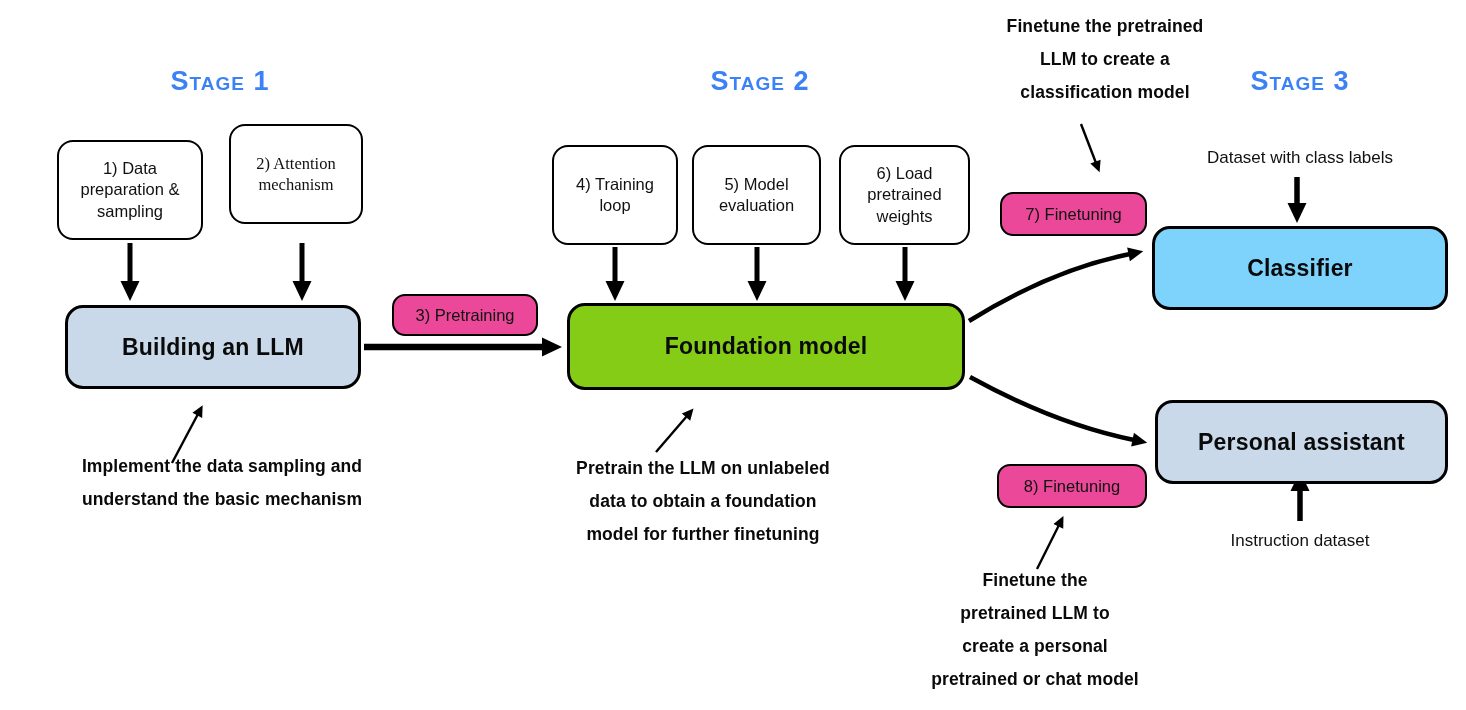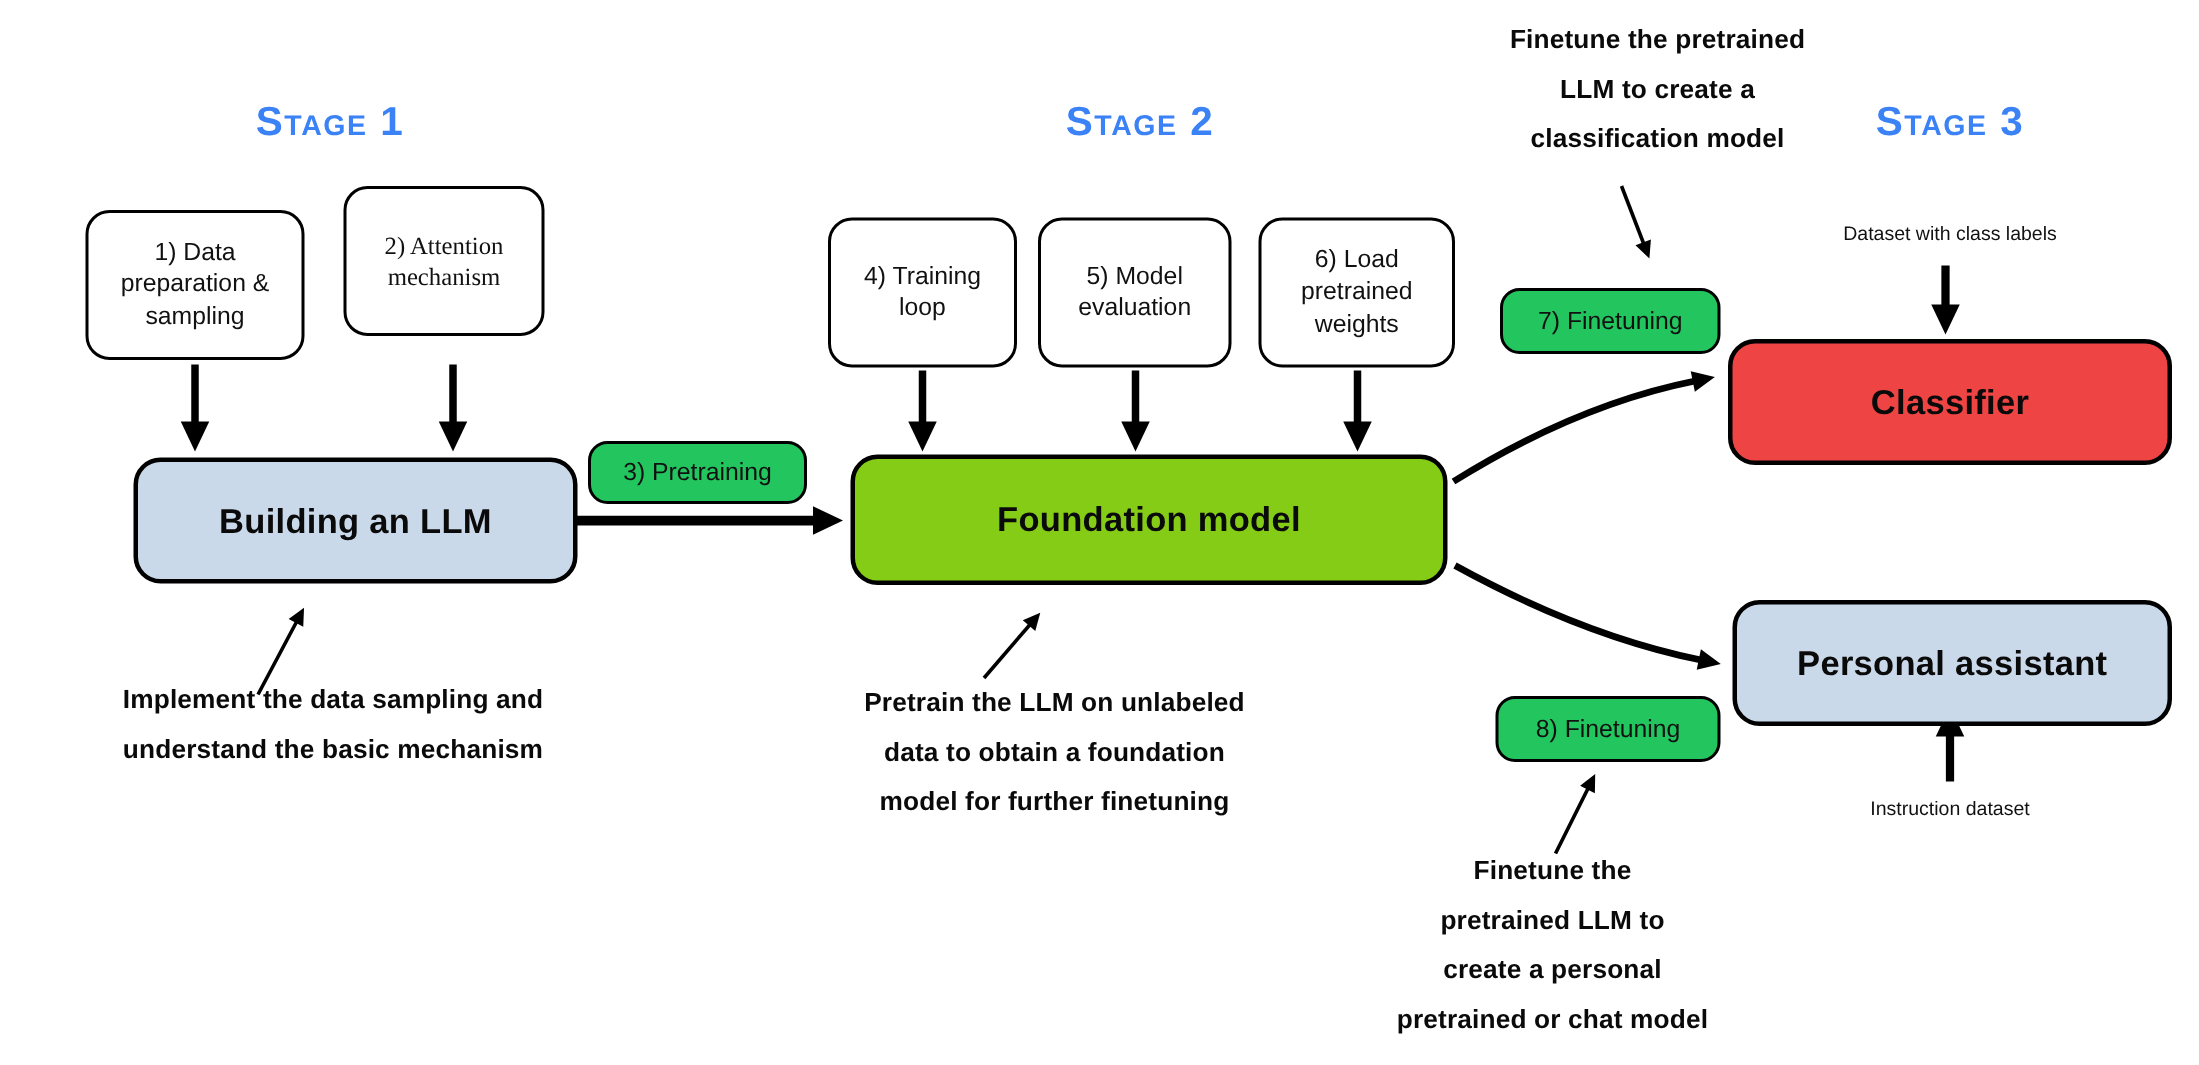--- a/index.html
+++ b/index.html
@@ -17,26 +17,26 @@
     position:absolute;background:#ffffff;border:2.5px solid #000;border-radius:16px;
     display:flex;align-items:center;justify-content:center;text-align:center;
     font-size:16.5px;line-height:1.28;padding:4px 6px;box-sizing:border-box;color:#111;
   }
   .main-box{
     position:absolute;border:3px solid #000;border-radius:18px;
     display:flex;align-items:center;justify-content:center;text-align:center;
     font-size:23px;font-weight:700;box-sizing:border-box;color:#0a0a0a;letter-spacing:0.2px;
   }
   .pill{
-    position:absolute;background:#22c55e;border:2.5px solid #000;border-radius:13px;
+    position:absolute;background:#ec4899;border:2.5px solid #000;border-radius:13px;
     display:flex;align-items:center;justify-content:center;text-align:center;
     font-size:16.5px;box-sizing:border-box;color:#111;
   }
   .side-label{
-    position:absolute;text-align:center;font-size:13px;color:#111;
+    position:absolute;text-align:center;font-size:17px;color:#111;
   }
   .annotation{
     position:absolute;text-align:center;font-weight:700;font-size:17.5px;
     line-height:33px;color:#0a0a0a;letter-spacing:0.1px;
   }
 </style>
 </head>
 <body>
 
 <div class="canvas">
@@ -79,23 +79,23 @@
   <div class="stage-title" style="left:660px;top:66px;width:200px;">Stage 2</div>
   <div class="stage-title" style="left:1200px;top:66px;width:200px;">Stage 3</div>
 
   <div class="step-box" style="left:57px;top:140px;width:146px;height:100px;">1) Data preparation &amp; sampling</div>
   <div class="step-box" style="left:229px;top:124px;width:134px;height:100px;font-family:Liberation Serif, serif;">2) Attention mechanism</div>
 
   <div class="step-box" style="left:552px;top:145px;width:126px;height:100px;">4) Training loop</div>
   <div class="step-box" style="left:692px;top:145px;width:129px;height:100px;">5) Model evaluation</div>
   <div class="step-box" style="left:839px;top:145px;width:131px;height:100px;">6) Load pretrained weights</div>
 
-  <div class="main-box" style="left:65px;top:305px;width:296px;height:84px;background:#c9d9e9;margin-left:24px;">Building an LLM</div>
+  <div class="main-box" style="left:65px;top:305px;width:296px;height:84px;background:#c9d9e9;">Building an LLM</div>
   <div class="main-box" style="left:567px;top:303px;width:398px;height:87px;background:#84cc16;">Foundation model</div>
-  <div class="main-box" style="left:1152px;top:226px;width:296px;height:84px;background:#ef4444;">Classifier</div>
+  <div class="main-box" style="left:1152px;top:226px;width:296px;height:84px;background:#7dd3fc;">Classifier</div>
   <div class="main-box" style="left:1155px;top:400px;width:293px;height:84px;background:#c9d9e9;">Personal assistant</div>
 
   <div class="pill" style="left:392px;top:294px;width:146px;height:42px;">3) Pretraining</div>
   <div class="pill" style="left:1000px;top:192px;width:147px;height:44px;">7) Finetuning</div>
   <div class="pill" style="left:997px;top:464px;width:150px;height:44px;">8) Finetuning</div>
 
   <div class="side-label" style="left:1175px;top:148px;width:250px;">Dataset with class labels</div>
   <div class="side-label" style="left:1190px;top:531px;width:220px;">Instruction dataset</div>
 
   <div class="annotation" style="left:52px;top:450px;width:340px;">

